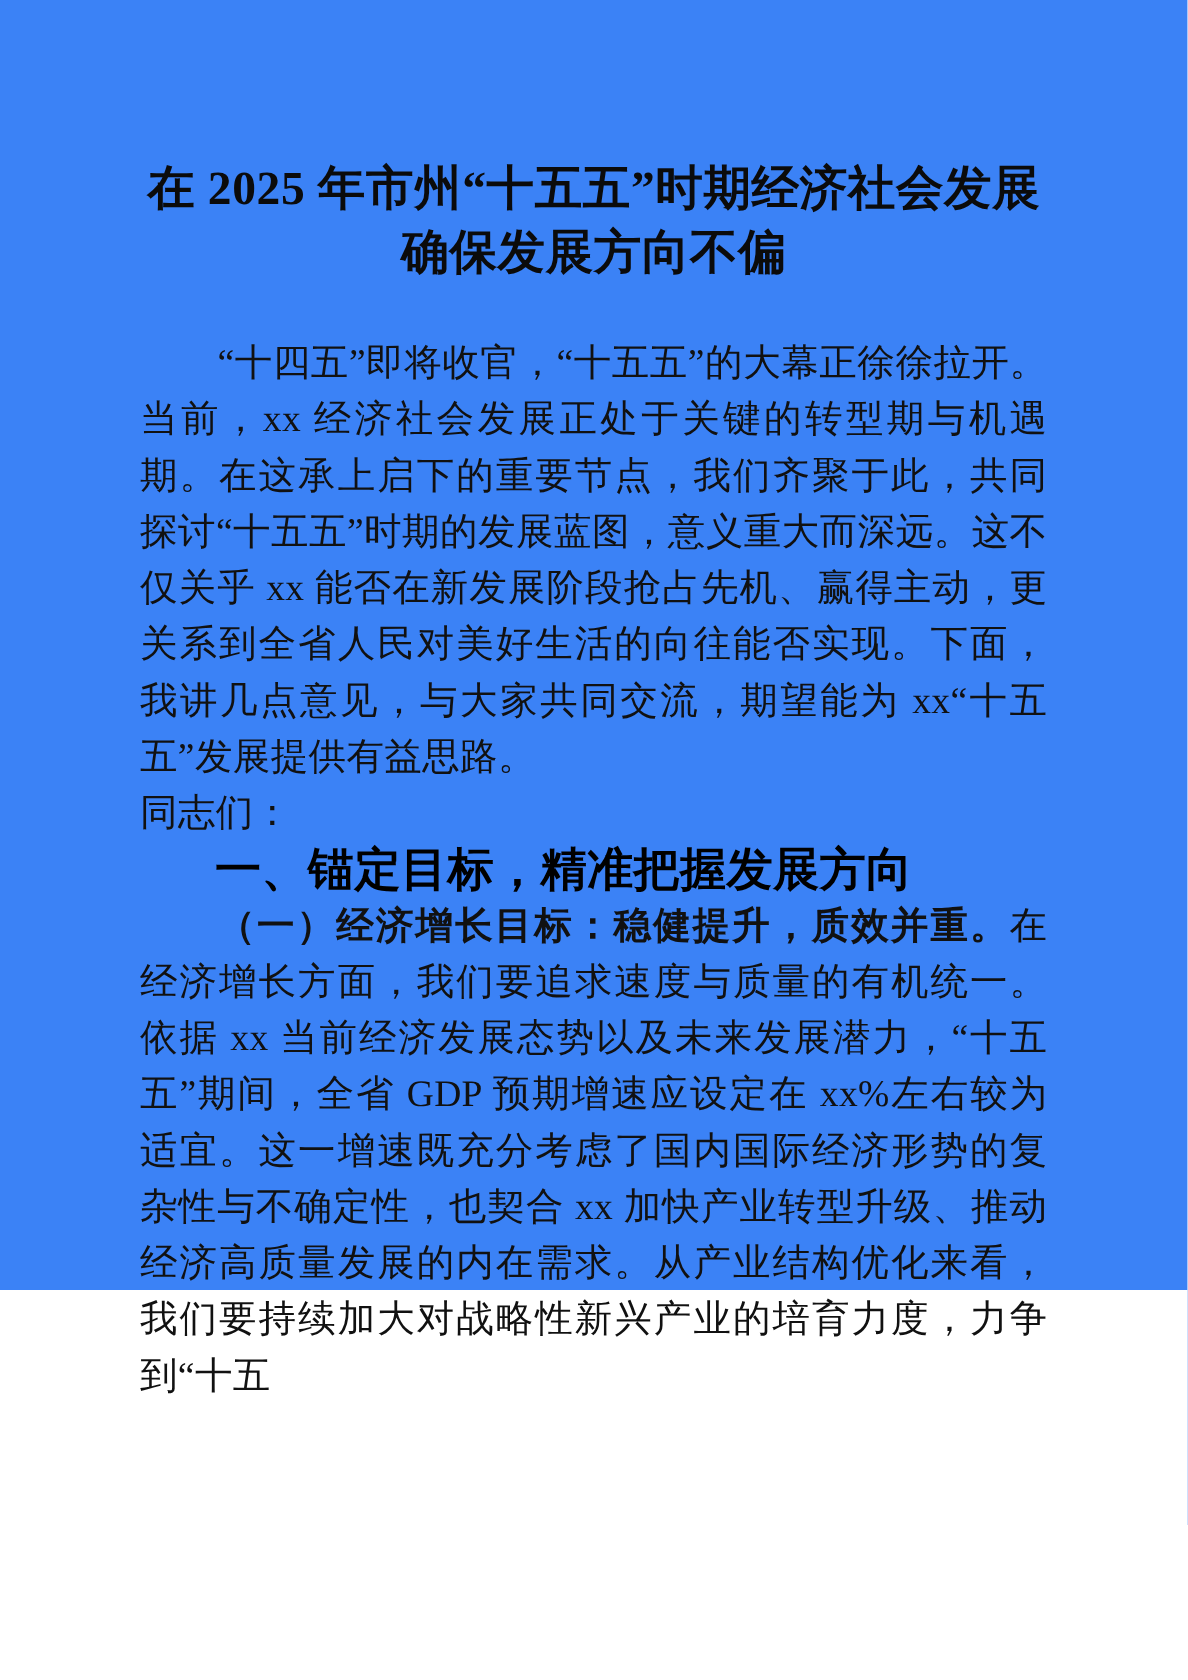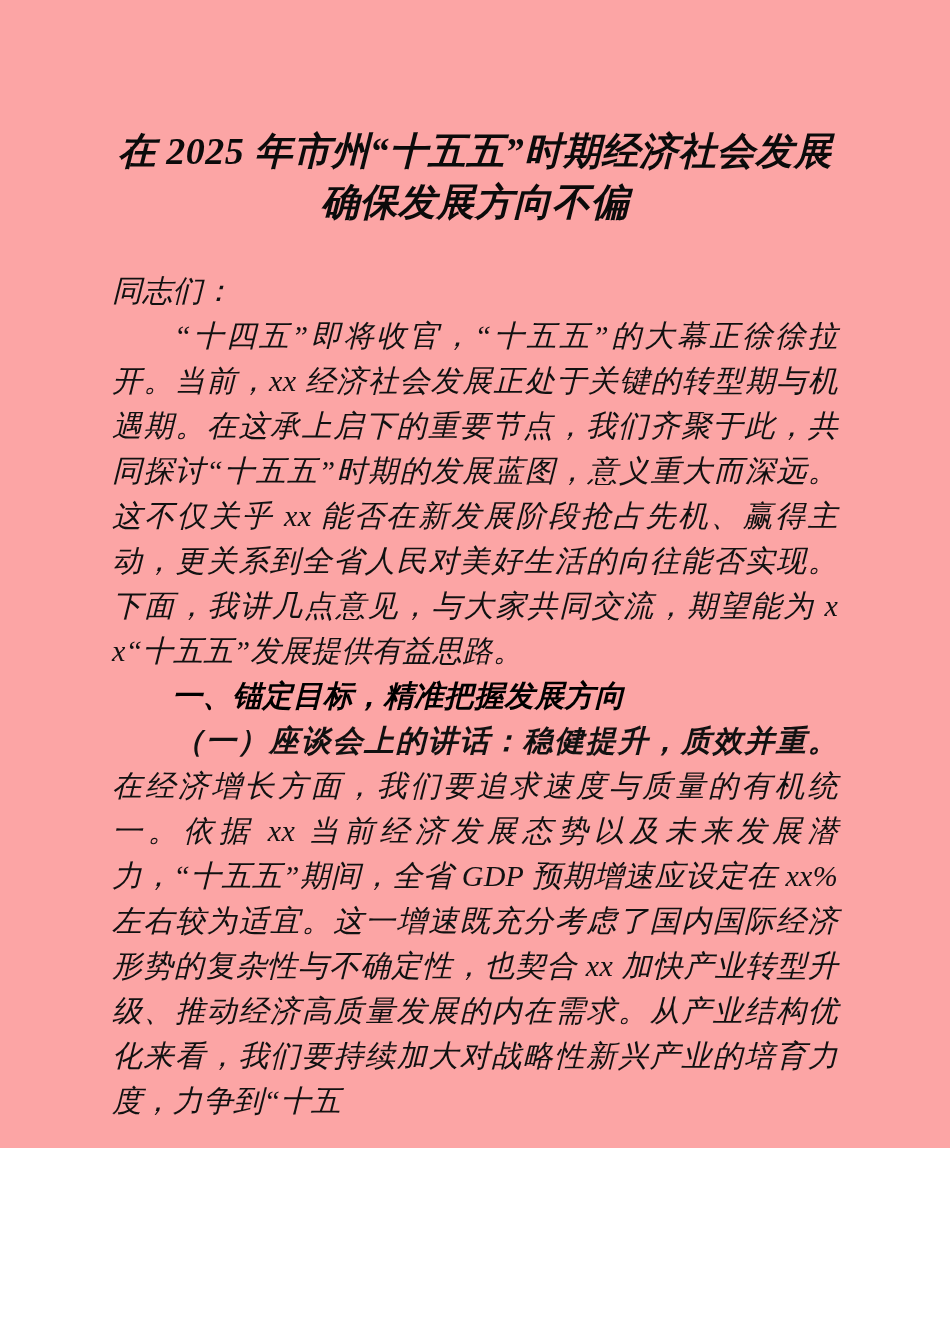--- a/index.html
+++ b/index.html
@@ -12,25 +12,24 @@
     height: 1344px;
     overflow: hidden;
     font-family: "Liberation Serif", "DejaVu Serif", serif;
     color: #000000;
     -webkit-font-smoothing: antialiased;
   }
 
   .page {
     position: relative;
     width: 950px;
-    height: 1148px;
+    height: 1032px;
     box-sizing: border-box;
     padding: 0;
-    background: #fca5a5;
-    font-style: italic;
+    background: #3b82f6;
   }
 
   .content {
     position: absolute;
     left: 112px;
     top: 0;
     width: 726px;
   }
 
   
@@ -73,21 +72,21 @@
 
   p.indent2 {
     text-indent: 62px;
   }
 
   
   p.section-heading {
     margin: 0;
     font-family: "Liberation Sans", "DejaVu Sans", sans-serif;
     font-weight: bold;
-    font-size: 30px;
+    font-size: 37px;
     line-height: 45px;
     text-indent: 60px;
     letter-spacing: 0.2px;
     color: #000000;
   }
 
   
   .bold-run {
     font-weight: bold;
   }
@@ -98,24 +97,24 @@
 <div class="page">
   <div class="content">
 
     <h1 class="doc-title">
       <span class="tline">在 2025 年市州“十五五”时期经济社会发展</span>
       <span class="tline">确保发展方向不偏</span>
     </h1>
 
     <div class="body-block">
 
+      <p class="para indent2">“十四五”即将收官，“十五五”的大幕正徐徐拉开。当前，xx 经济社会发展正处于关键的转型期与机遇期。在这承上启下的重要节点，我们齐聚于此，共同探讨“十五五”时期的发展蓝图，意义重大而深远。这不仅关乎 xx 能否在新发展阶段抢占先机、赢得主动，更关系到全省人民对美好生活的向往能否实现。下面，我讲几点意见，与大家共同交流，期望能为 xx“十五五”发展提供有益思路。</p>
+
       <p class="para salutation">同志们：</p>
-
-      <p class="para indent2">“十四五”即将收官，“十五五”的大幕正徐徐拉开。当前，xx 经济社会发展正处于关键的转型期与机遇期。在这承上启下的重要节点，我们齐聚于此，共同探讨“十五五”时期的发展蓝图，意义重大而深远。这不仅关乎 xx 能否在新发展阶段抢占先机、赢得主动，更关系到全省人民对美好生活的向往能否实现。下面，我讲几点意见，与大家共同交流，期望能为 xx“十五五”发展提供有益思路。</p>
 
       <p class="section-heading">一、锚定目标，精准把握发展方向</p>
 
 
-      <p class="para indent2"><span class="bold-run">（一）座谈会上的讲话：稳健提升，质效并重。</span><span>在经济增长方面，我们要追求速度与质量的有机统一。依据 xx 当前经济发展态势以及未来发展潜力，“十五五”期间，全省 GDP 预期增速应设定在 xx%左右较为适宜。这一增速既充分考虑了国内国际经济形势的复杂性与不确定性，也契合 xx 加快产业转型升级、推动经济高质量发展的内在需求。从产业结构优化来看，我们要持续加大对战略性新兴产业的培育力度，力争到“十五</span></p>
+      <p class="para indent2"><span class="bold-run">（一）经济增长目标：稳健提升，质效并重。</span><span>在经济增长方面，我们要追求速度与质量的有机统一。依据 xx 当前经济发展态势以及未来发展潜力，“十五五”期间，全省 GDP 预期增速应设定在 xx%左右较为适宜。这一增速既充分考虑了国内国际经济形势的复杂性与不确定性，也契合 xx 加快产业转型升级、推动经济高质量发展的内在需求。从产业结构优化来看，我们要持续加大对战略性新兴产业的培育力度，力争到“十五</span></p>
 
     </div>
   </div>
 </div>
 
 </body></html>

